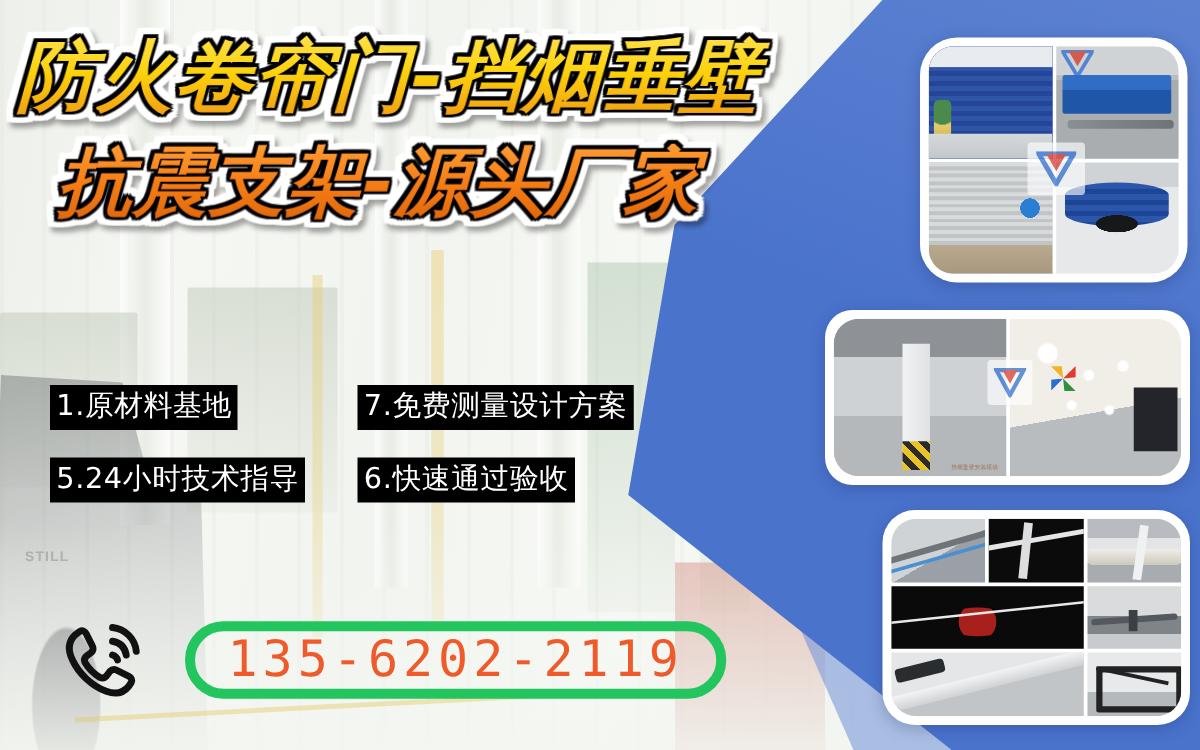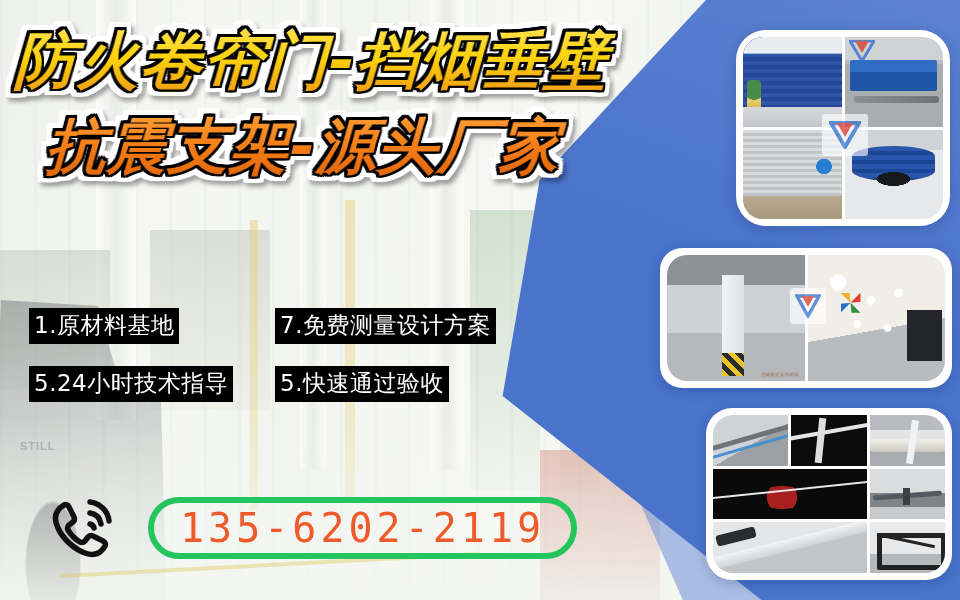--- a/index.html
+++ b/index.html
@@ -129,21 +129,21 @@
     filter:
       drop-shadow( 2.4px 0 0 #000) drop-shadow(-2.4px 0 0 #000)
       drop-shadow(0  2.4px 0 #000) drop-shadow(0 -2.4px 0 #000)
       drop-shadow( 4.6px 0 0 #fff) drop-shadow(-4.6px 0 0 #fff)
       drop-shadow(0  4.6px 0 #fff) drop-shadow(0 -4.6px 0 #fff)
       drop-shadow(3px 4px 2px rgba(0,0,0,.35));
   }
 
   
   .features {
-    position:absolute; left:29px; top:297px;
+    position:absolute; left:40px; top:297px;
     width:510px;
     display:grid;
     grid-template-columns:232px 1fr;
     grid-auto-rows:58px;
     column-gap:14px;
     text-align:center;
   }
   .feat {
     display:flex; align-items:center;
   }
@@ -163,21 +163,21 @@
   
   .phone-row {
     position:absolute; left:46px; top:492px;
     display:flex; align-items:center; gap:24px;
   }
   .phone-icon { width:78px; height:72px; flex:0 0 auto; }
   .phone-pill {
     display:flex; align-items:center; justify-content:flex-start;
     height:62px;
     padding:0 26px;
-    border:6px solid #22c55e;
+    border:8px solid #22c55e;
     border-radius:34px;
     background:transparent;
   }
   .phone-number {
     font-family:"DejaVu Sans Mono", monospace;
     font-size:40px;
     font-weight:normal;
     color:#ef5a2a;
     letter-spacing:4px;
     white-space:nowrap;
@@ -444,21 +444,21 @@
     <div class="feat">
         <span>1.原材料基地</span>
       </div>
     <div class="feat">
         <span>7.免费测量设计方案</span>
       </div>
     <div class="feat">
         <span>5.24小时技术指导</span>
       </div>
     <div class="feat">
-        <span>5.快速通过验收</span>
+        <span>6.快速通过验收</span>
       </div>
   </div>
 
   <div class="phone-row">
     <svg class="phone-icon" viewBox="0 0 78 72">
       <path d="M14 16 C9 21 8 28 12 36 C17 47 28 57 39 61 C47 64 53 62 57 57 L59 54 C60 52 59 50 57 49 L47 44 C45 43 43 44 42 45 L39 49 C38 50 36 51 34 50 C29 47 25 43 22 38 C21 36 22 34 23 33 L27 30 C28 29 29 27 28 25 L23 15 C22 13 20 12 18 13 Z" fill="none" stroke="#111" stroke-width="5.5" stroke-linejoin="round" stroke-linecap="round"></path>
       <path d="M44 10 C54 11 62 19 63 29" fill="none" stroke="#111" stroke-width="5.5" stroke-linecap="round"></path>
       <path d="M44 21 C50 22 54 26 55 32" fill="none" stroke="#111" stroke-width="5.5" stroke-linecap="round"></path>
       <path d="M44 32 C46 32.5 47.5 34 48 36" fill="none" stroke="#111" stroke-width="5.5" stroke-linecap="round"></path>
     </svg>

